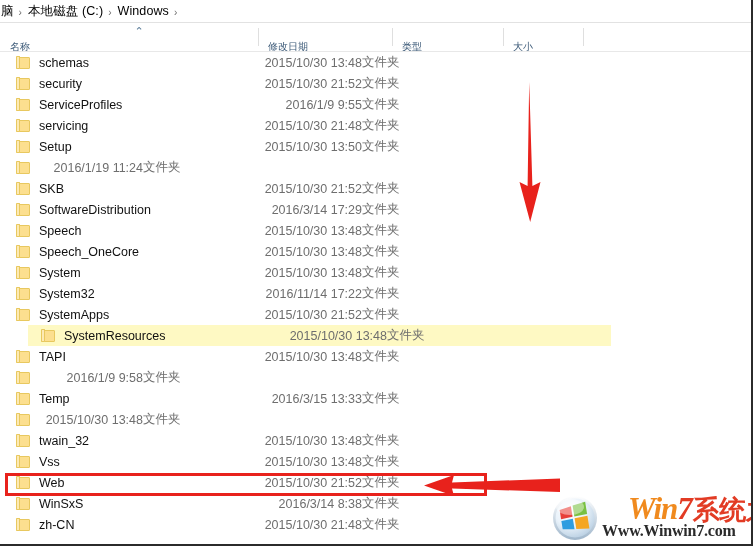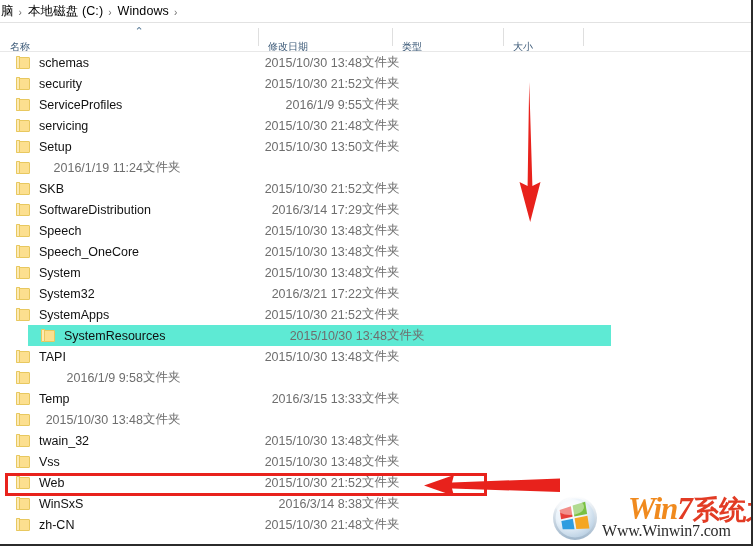--- a/index.html
+++ b/index.html
@@ -123,21 +123,21 @@
     position: relative;
     height: 21px;
     width: 583px;
     margin-left: 3px;
     display: flex;
     align-items: center;
     font-size: 12.5px;
     white-space: nowrap;
   }
   .file-row.selected {
-    background: #5eead4;
+    background: #fef9c3;
     margin-left: 28px;
   }
   .folder-icon {
     position: relative;
     width: 14px;
     height: 13px;
     margin-left: 13px;
     margin-right: 9px;
     flex: 0 0 auto;
   }
@@ -260,21 +260,21 @@
     font-size: 27px;
     color: #e23b24;
     letter-spacing: -0.5px;
     margin-left: 1px;
   }
   #wm-url {
     position: absolute;
     left: 50px;
     top: 29px;
     font-family: "Liberation Serif", "DejaVu Serif", serif;
-    font-weight: normal;
+    font-weight: bold;
     font-size: 16px;
     color: #2b2b2b;
     letter-spacing: -0.2px;
     white-space: nowrap;
   }
 </style>
 </head>
 <body>
 
 <div id="explorer-window">
@@ -427,21 +427,21 @@
         <span class="cell-type">文件夹</span>
         <span class="cell-size"></span>
       </div>
       <div class="file-row">
         <span class="folder-icon">
           <span class="tab"></span>
           <span class="body"></span>
           <span class="tab"></span>
         </span>
         <span class="cell-name">System32</span>
-        <span class="cell-date">2016/3/21 17:22</span>
+        <span class="cell-date">2016/11/14 17:22</span>
         <span class="cell-type">文件夹</span>
         <span class="cell-size"></span>
       </div>
       <div class="file-row">
         <span class="folder-icon">
           <span class="tab"></span>
           <span class="body"></span>
           <span class="tab"></span>
         </span>
         <span class="cell-name">SystemApps</span>

